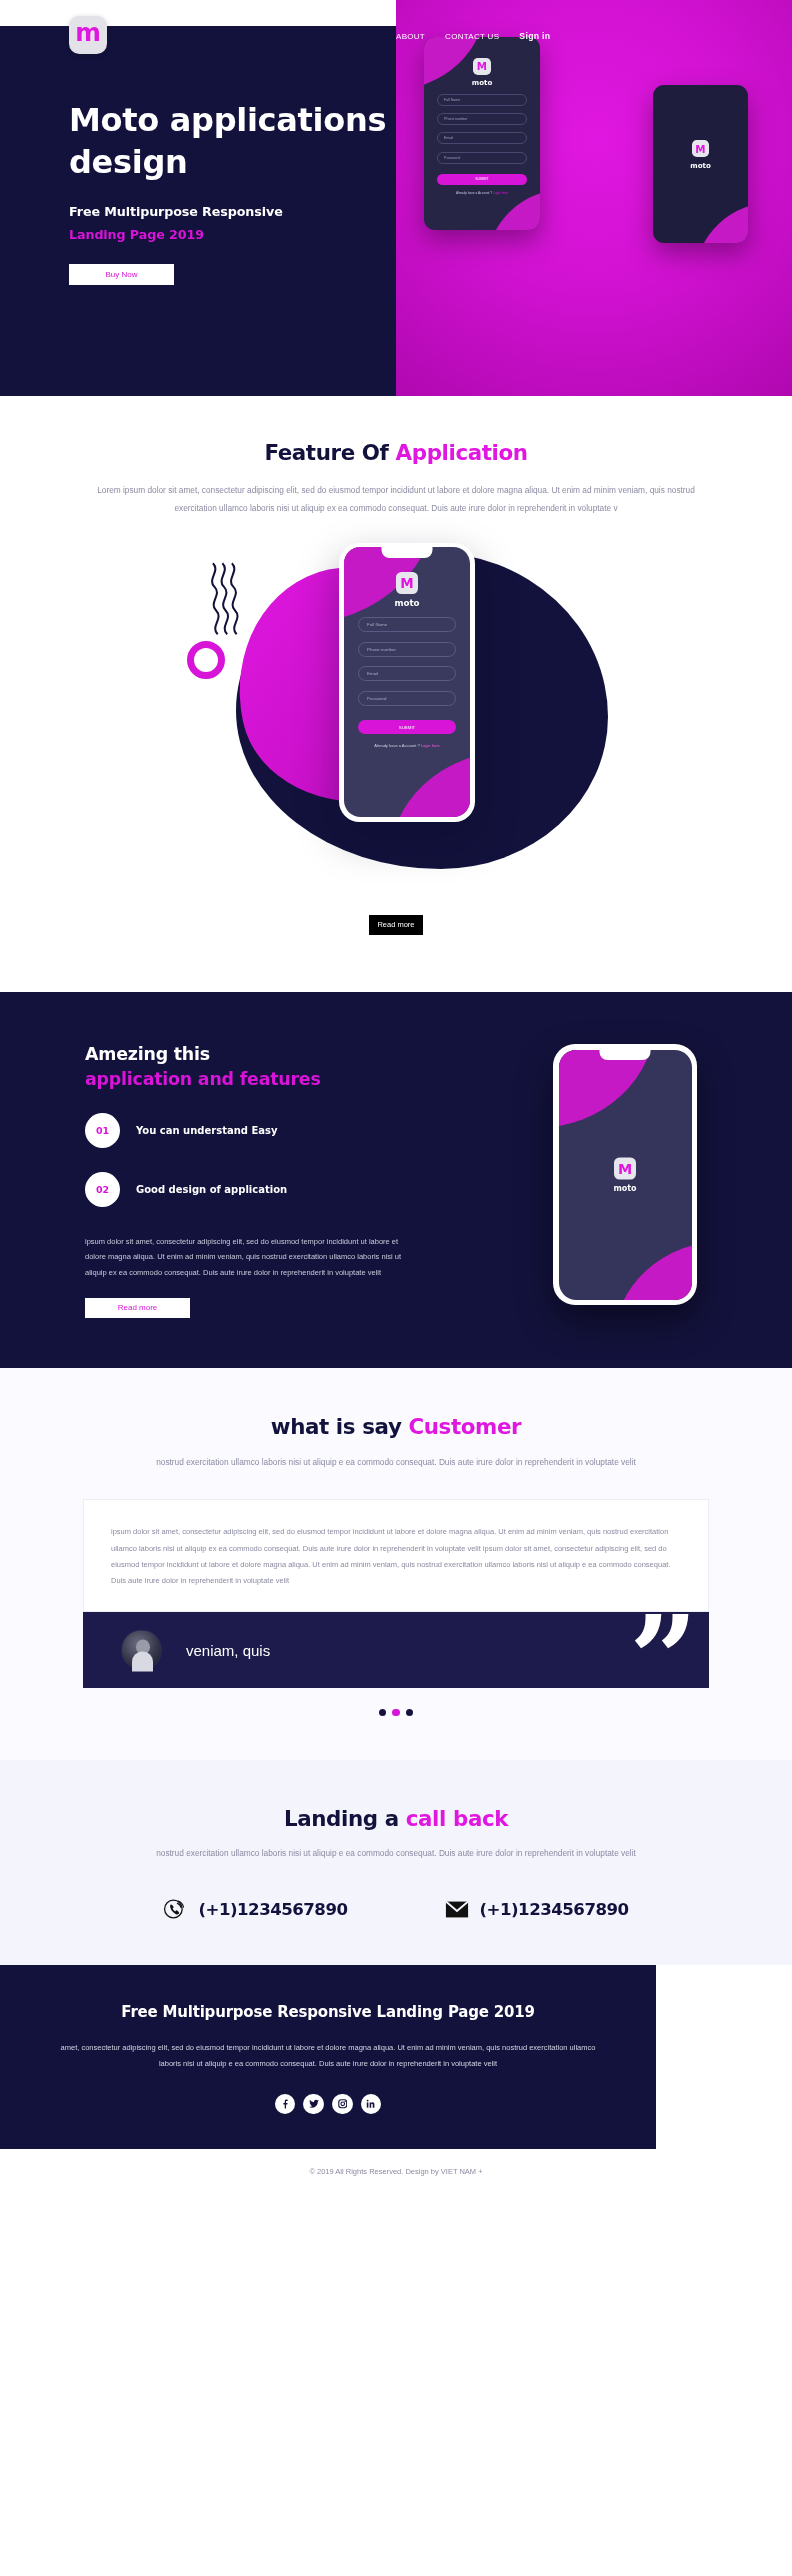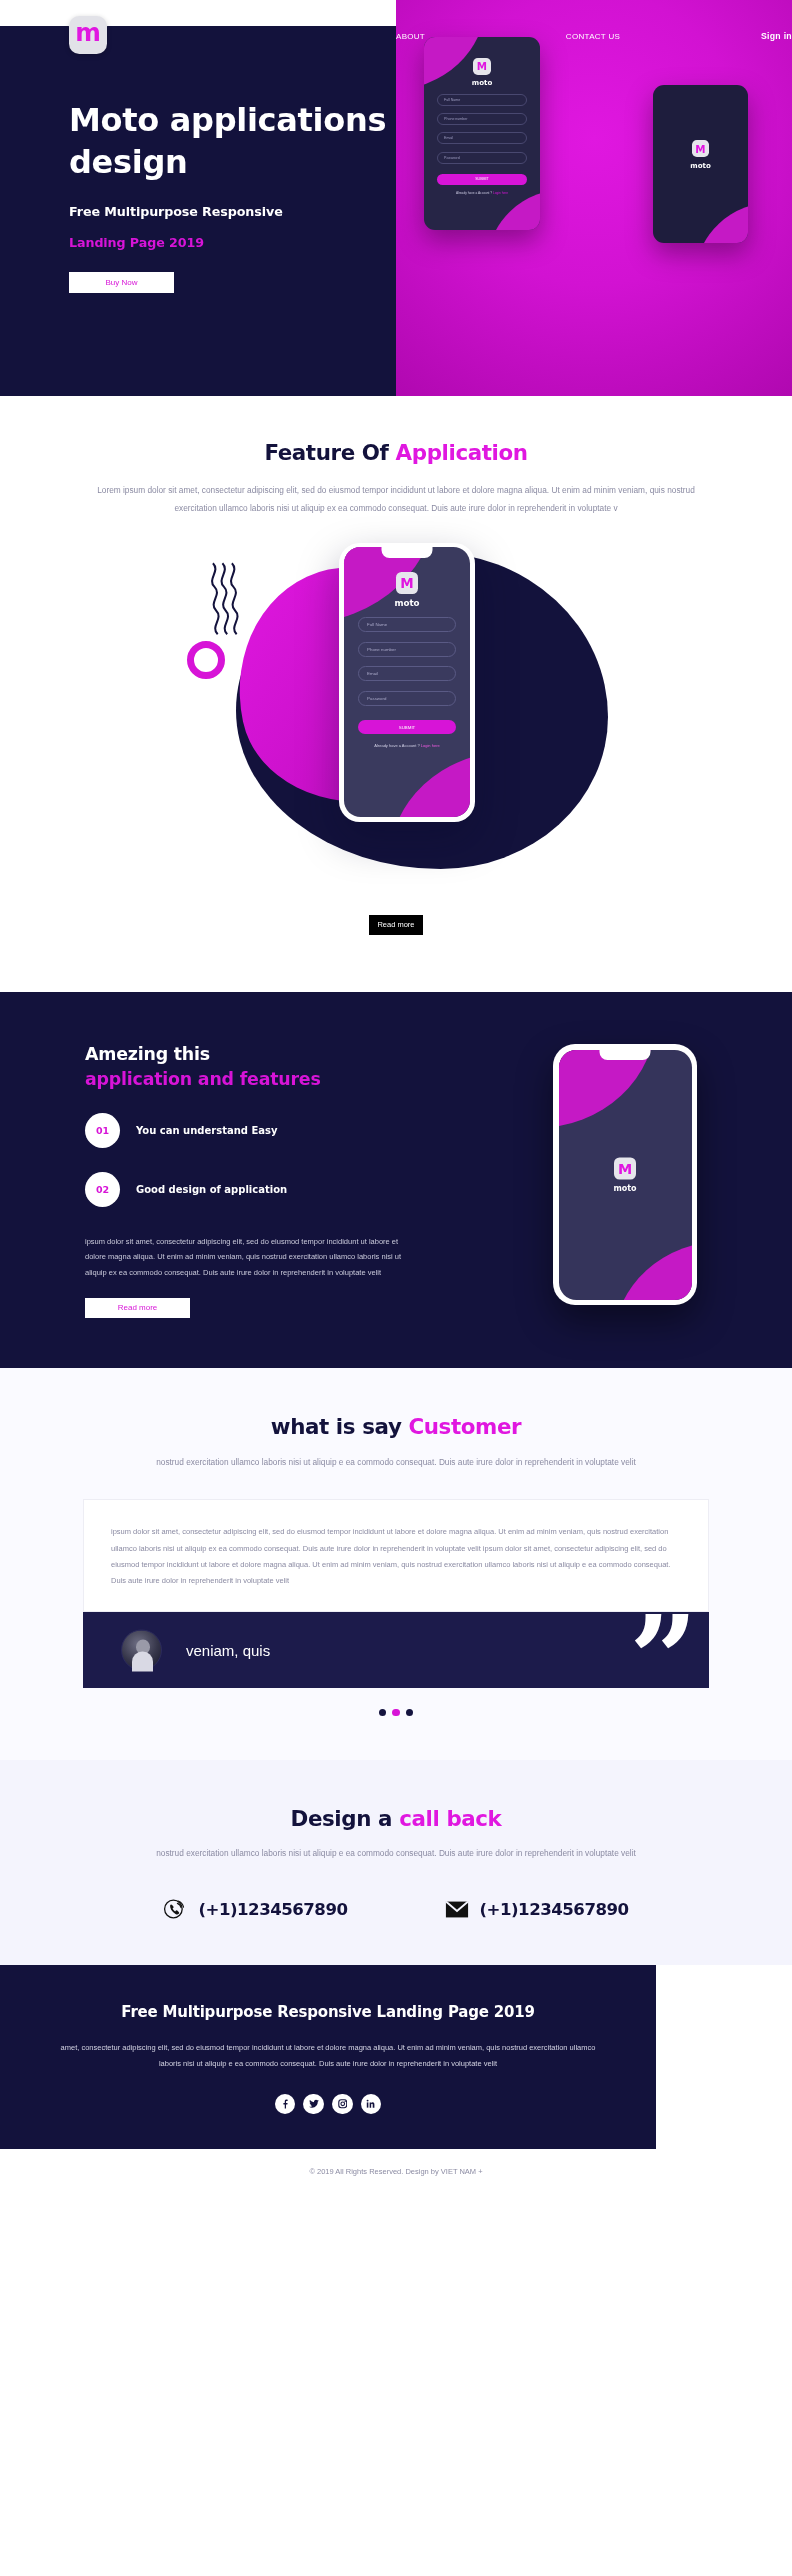--- a/index.html
+++ b/index.html
@@ -46,21 +46,21 @@
     font-size: 24.6px;
     font-weight: bold;
     line-height: 1;
     font-family: "DejaVu Sans", sans-serif;
     margin-top: -3.2px;
   }
   .nav {
     position: absolute;
     top: 26px; right: 0;
     width: 396px; height: 20.6px;
-    display: flex; align-items: center; justify-content: space-between;
+    display: flex; align-items: center; justify-content: flex-start;
     gap: 20px;
     z-index: 30;
   }
   .nav a {
     color: #ffffff;
     font-size: 8px;
     letter-spacing: 0.3px;
     text-decoration: none;
     white-space: nowrap;
   }
@@ -82,21 +82,21 @@
   }
   .hero-sub {
     margin-top: 20.6px;
     color: #ffffff;
     font-size: 12.7px;
     font-weight: bold;
     letter-spacing: -0.1px;
     font-family: "DejaVu Sans", sans-serif;
   }
   .hero-sub2 {
-    margin-top: 16px;
+    margin-top: 8px;
     color: #d714d7;
     font-size: 12.7px;
     font-weight: bold;
     letter-spacing: -0.1px;
     font-family: "DejaVu Sans", sans-serif;
   }
   .btn-buy {
     margin-top: 22px;
     display: inline-flex; align-items: center; justify-content: center;
     width: 105px; height: 20.6px;
@@ -651,21 +651,21 @@
 
   <div class="dots">
     <span class="dot"></span>
     <span class="dot on"></span>
     <span class="dot"></span>
   </div>
 </section>
 
 <section class="callback">
   <h2 class="sec-title">
-    <span>Design a </span><span class="accent">call back</span>
+    <span>Landing a </span><span class="accent">call back</span>
   </h2>
   <p class="sec-para" style="width:634px;margin-top:14.3px">nostrud exercitation ullamco laboris nisi ut aliquip e ea commodo consequat. Duis aute irure dolor in reprehenderit in voluptate velit</p>
 
   <div class="cb-row">
     <div class="cb-item">
       <svg width="24" height="24" viewBox="0 0 30 30">
         <circle cx="13" cy="15" r="11" fill="none" stroke="#111" stroke-width="1.6"></circle>
         <path d="M9 10 q1.2 -1.2 2.4 0 l1.6 1.8 q.8 1 -.3 1.9 l-.8 .7 q1.4 2.4 3.3 3.6 l.7 -.9 q.9 -1.1 1.9 -.2 l1.9 1.7 q1.2 1.1 0 2.3 q-1.6 1.6 -4.1 .2 q-3.1 -1.8 -5.4 -5.3 q-1.9 -3 -1.2 -5.8 z" fill="#111"></path>
         <path d="M18 8 a7 7 0 0 1 4.6 5.2" fill="none" stroke="#111" stroke-width="1.5" stroke-linecap="round"></path>
         <path d="M19 5 a10.5 10.5 0 0 1 6.6 7.6" fill="none" stroke="#111" stroke-width="1.5" stroke-linecap="round"></path>

